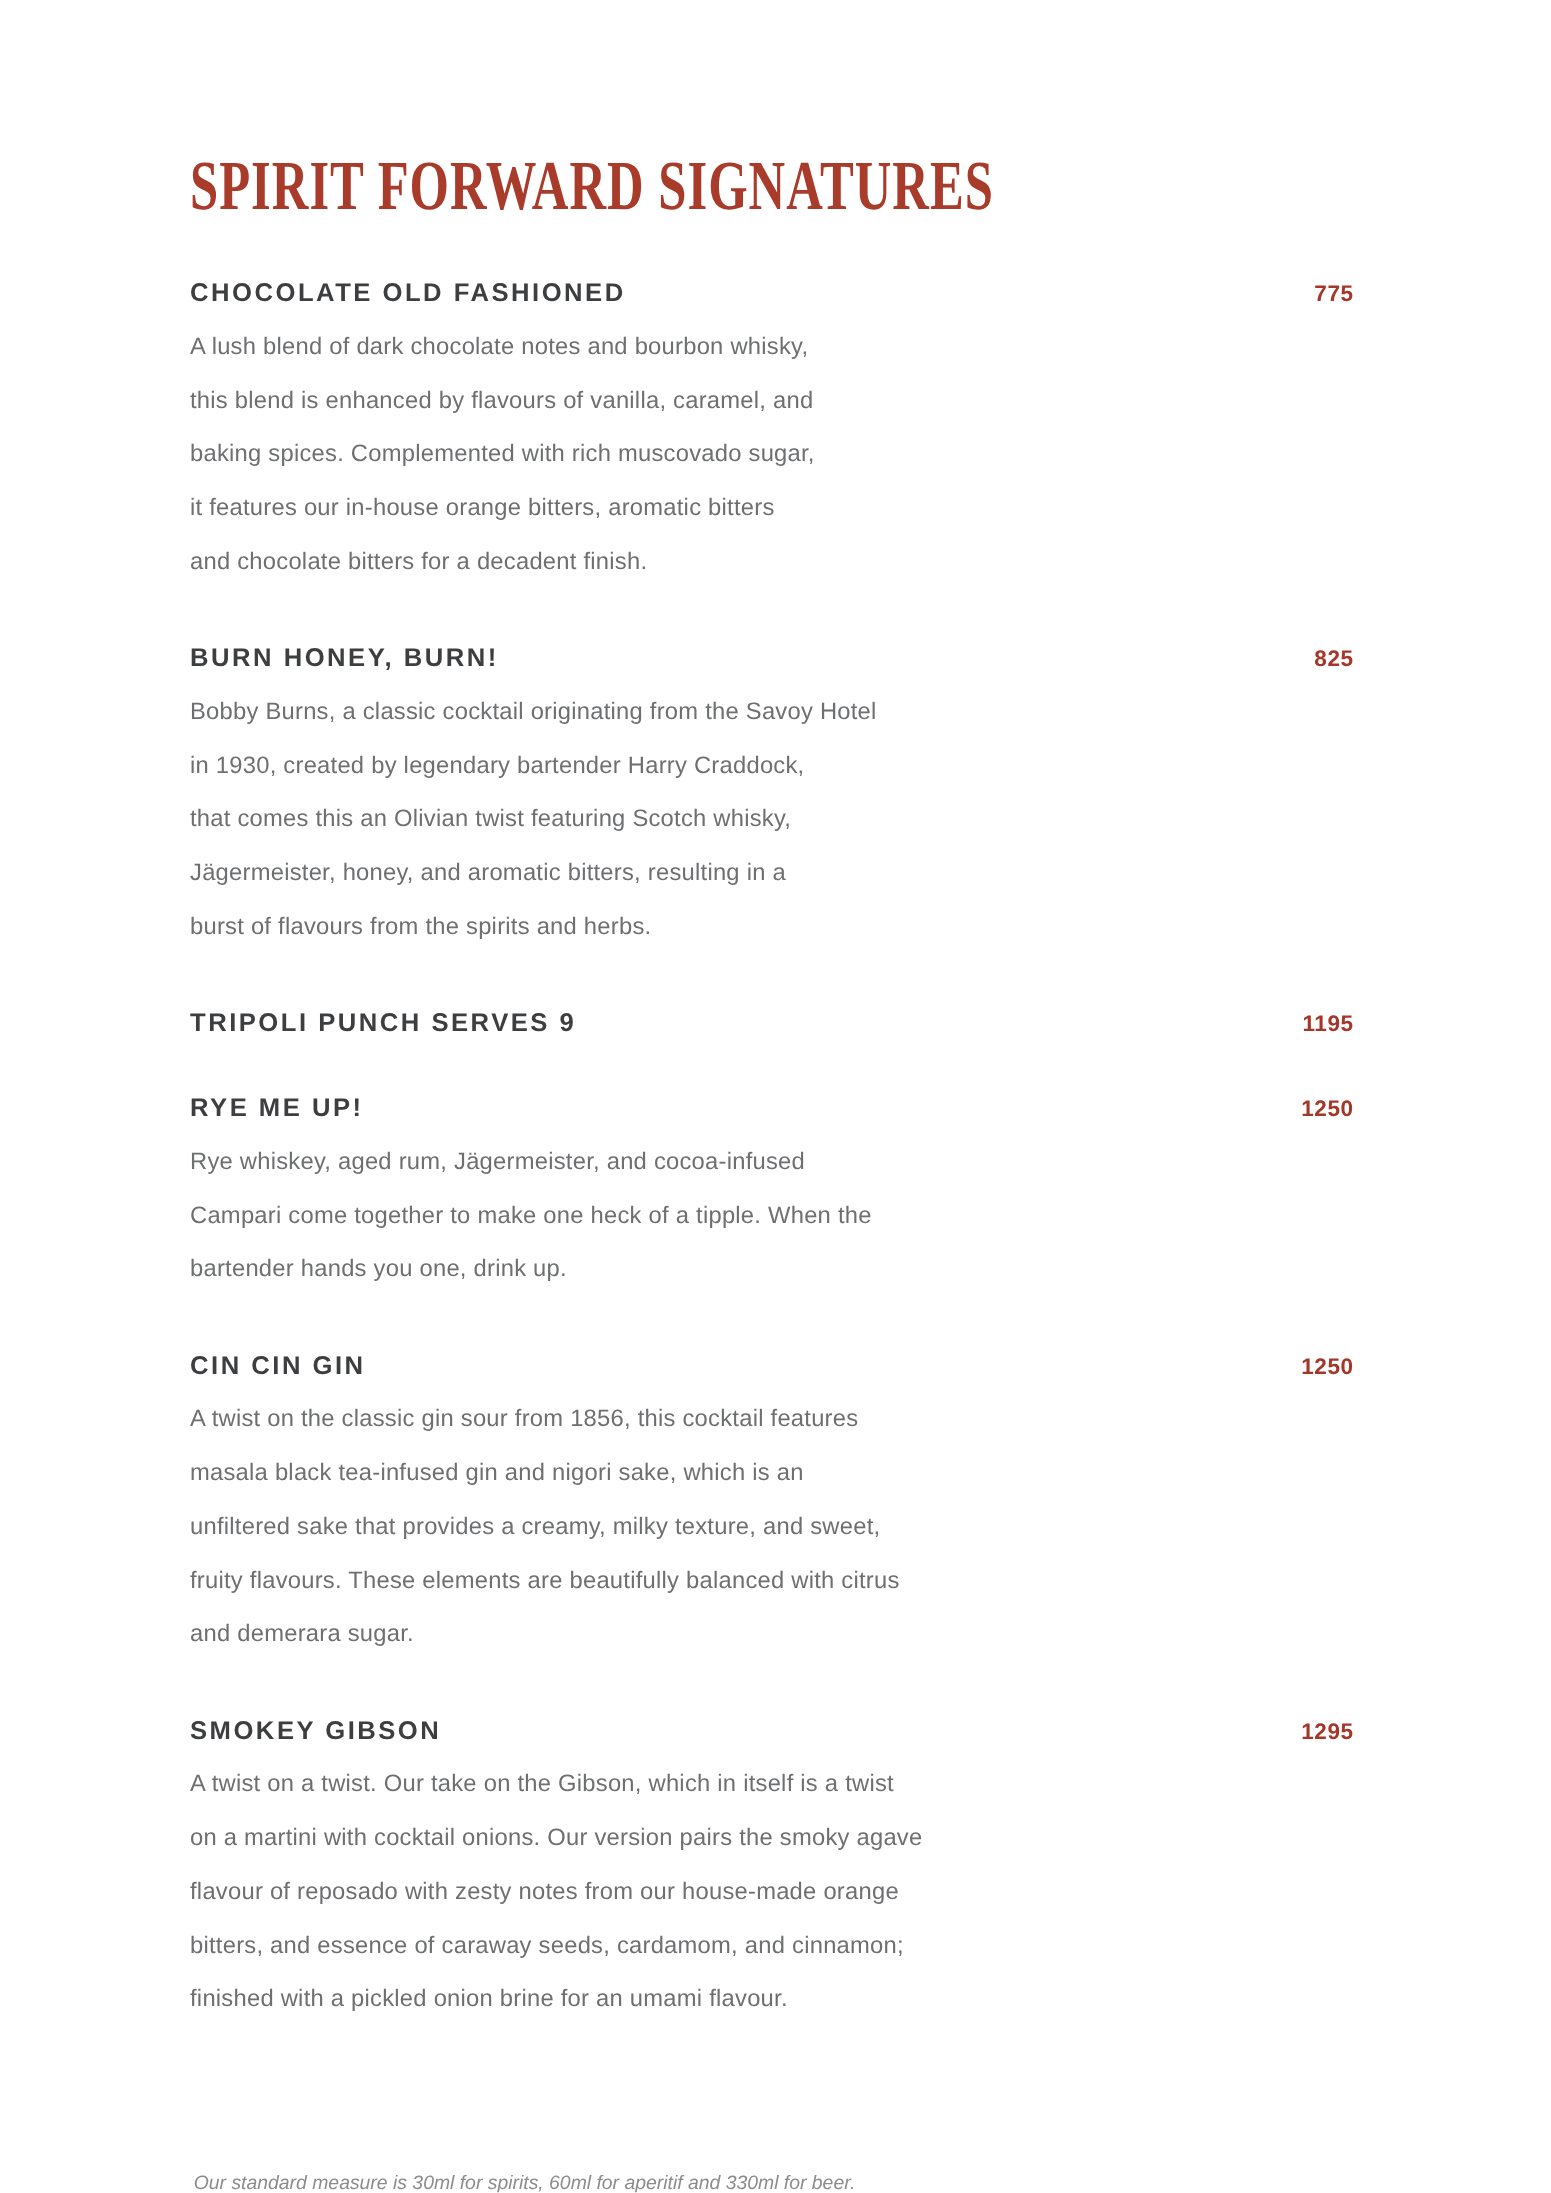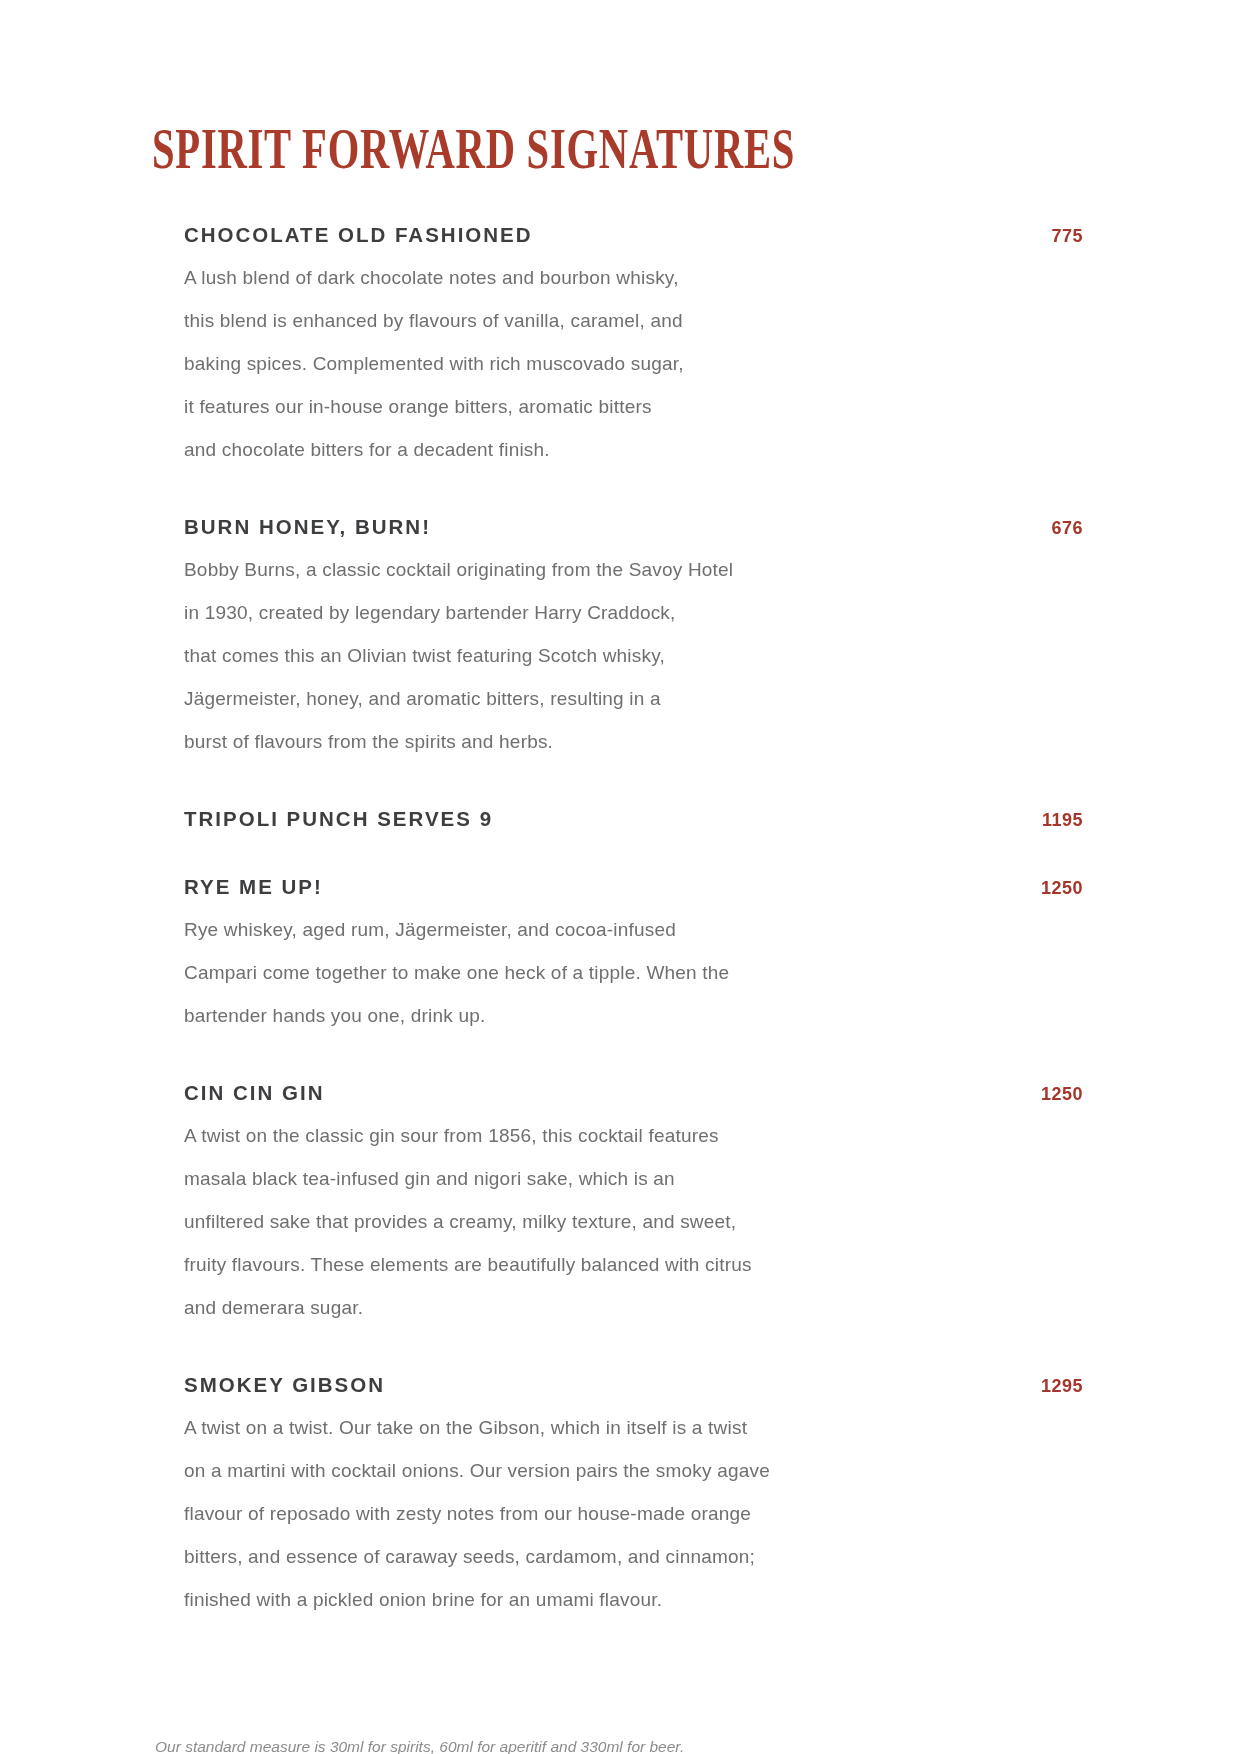--- a/index.html
+++ b/index.html
@@ -23,21 +23,21 @@
     font-weight: 700;
     font-size: 52px;
     letter-spacing: 1px;
     color: #a93b2b;
     transform: scaleX(0.78) scaleY(1.08);
     transform-origin: left center;
     white-space: nowrap;
     margin-bottom: 44px;
   }
 
-  .menu-item { margin-bottom: 44px; margin-left: 32px; }
+  .menu-item { margin-bottom: 44px; }
 
   .item-head {
     display: flex;
     justify-content: space-between;
     align-items: baseline;
     margin-bottom: 9px;
   }
 
   .item-name {
     font-size: 20.5px;
@@ -88,21 +88,21 @@
       <div class="item-desc">A lush blend of dark chocolate notes and bourbon whisky,
 this blend is enhanced by flavours of vanilla, caramel, and
 baking spices. Complemented with rich muscovado sugar,
 it features our in-house orange bitters, aromatic bitters
 and chocolate bitters for a decadent finish.</div>
     </div>
 
     <div class="menu-item">
       <div class="item-head">
         <span class="item-name">BURN HONEY, BURN!</span>
-        <span class="item-price">676</span>
+        <span class="item-price">825</span>
       </div>
       <div class="item-desc">Bobby Burns, a classic cocktail originating from the Savoy Hotel
 in 1930, created by legendary bartender Harry Craddock,
 that comes this an Olivian twist featuring Scotch whisky,
 Jägermeister, honey, and aromatic bitters, resulting in a
 burst of flavours from the spirits and herbs.</div>
     </div>
 
     <div class="menu-item">
       <div class="item-head">

